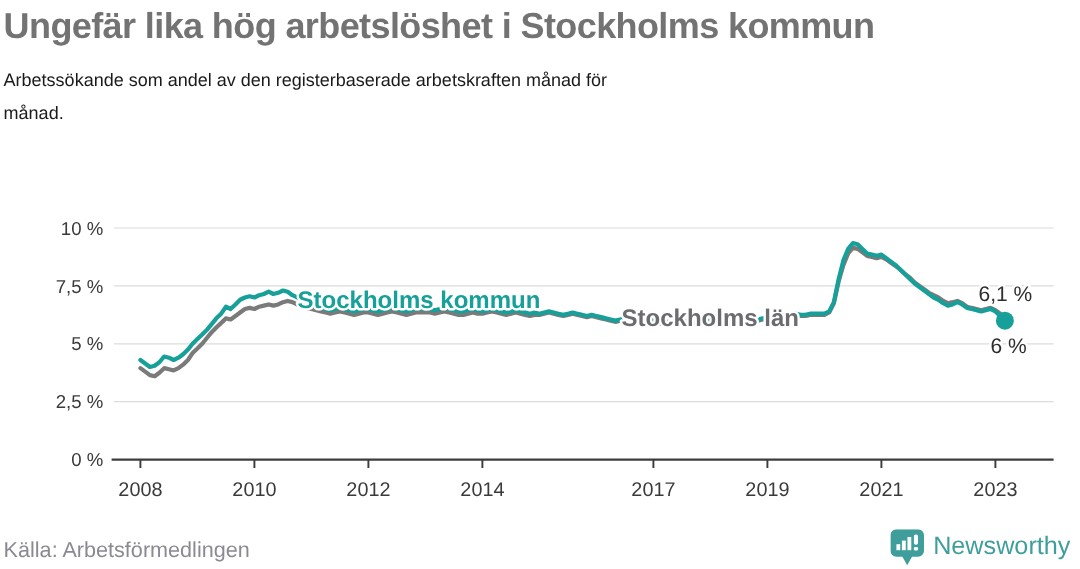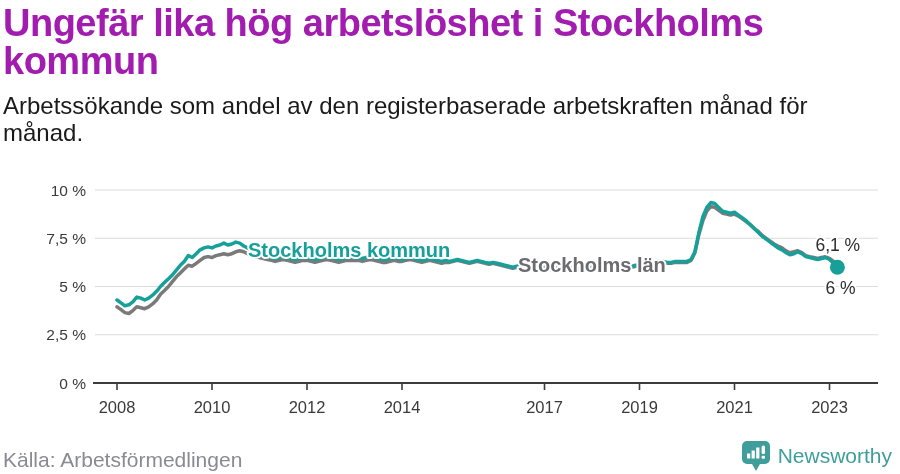--- a/index.html
+++ b/index.html
@@ -2,30 +2,30 @@
 <html><head>
 <meta charset="utf-8">
 <style>
   html,body{margin:0;padding:0;background:#ffffff;}
   .page{
     position:relative;width:900px;height:474px;background:#ffffff;overflow:hidden;
     font-family:"Liberation Sans","DejaVu Sans",sans-serif;
   }
   .hdr{position:absolute;left:3px;top:4px;width:894px;}
   .title{
-    margin:0;font-size:38px;line-height:38px;font-weight:bold;
-    color:#a21caf;letter-spacing:-0.5px;
+    margin:0;font-size:30px;line-height:38px;font-weight:bold;
+    color:#737373;letter-spacing:-0.5px;
   }
   .subtitle{
-    margin:12px 0 0 0;font-size:24px;line-height:27px;font-weight:normal;color:#1a1a1a;
+    margin:12px 0 0 0;font-size:15px;line-height:27px;font-weight:normal;color:#1a1a1a;
   }
   .chart-wrap{position:absolute;left:0;top:168px;width:900px;height:256px;}
   svg{display:block;}
   .ftr-source{
-    position:absolute;left:3px;top:448px;font-size:21px;color:#8a8a92;
+    position:absolute;left:3px;top:448px;font-size:18px;color:#8a8a92;
   }
   .brand{
     position:absolute;right:8px;top:441px;display:flex;align-items:center;gap:8px;
   }
   .brand-text{font-size:21px;font-weight:500;color:#3f9e9b;}
 </style>
 </head>
 <body>
 
 <div class="page">

